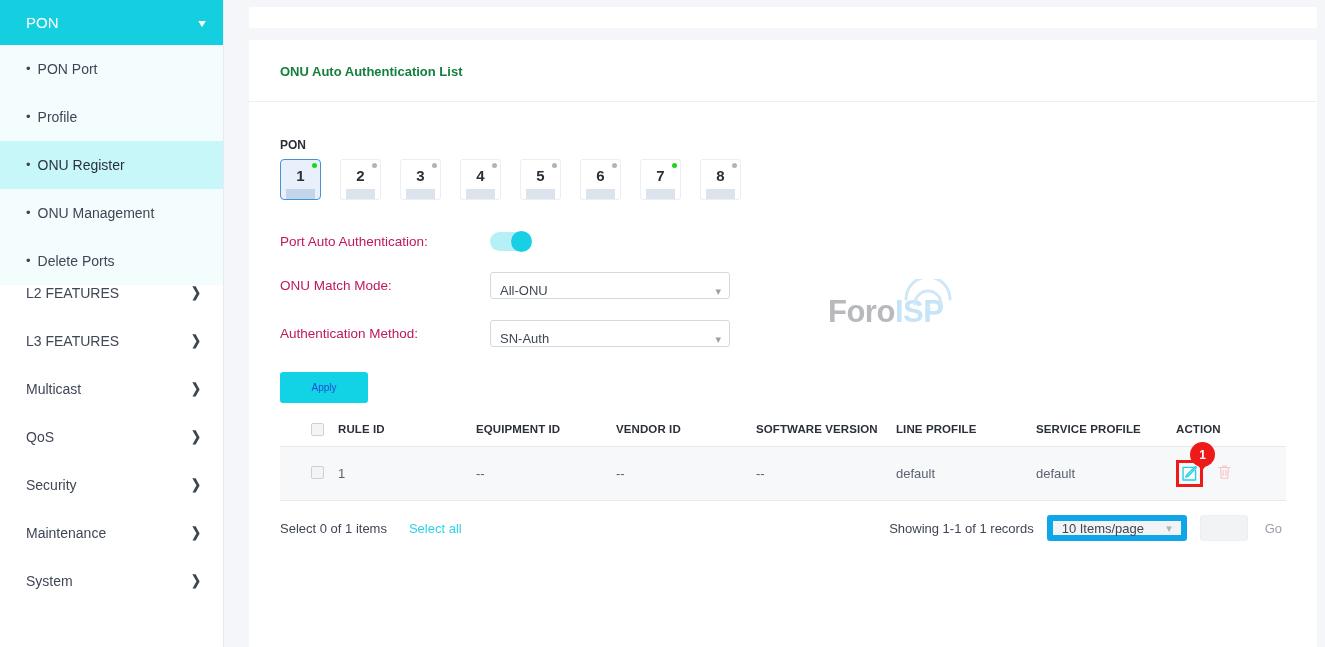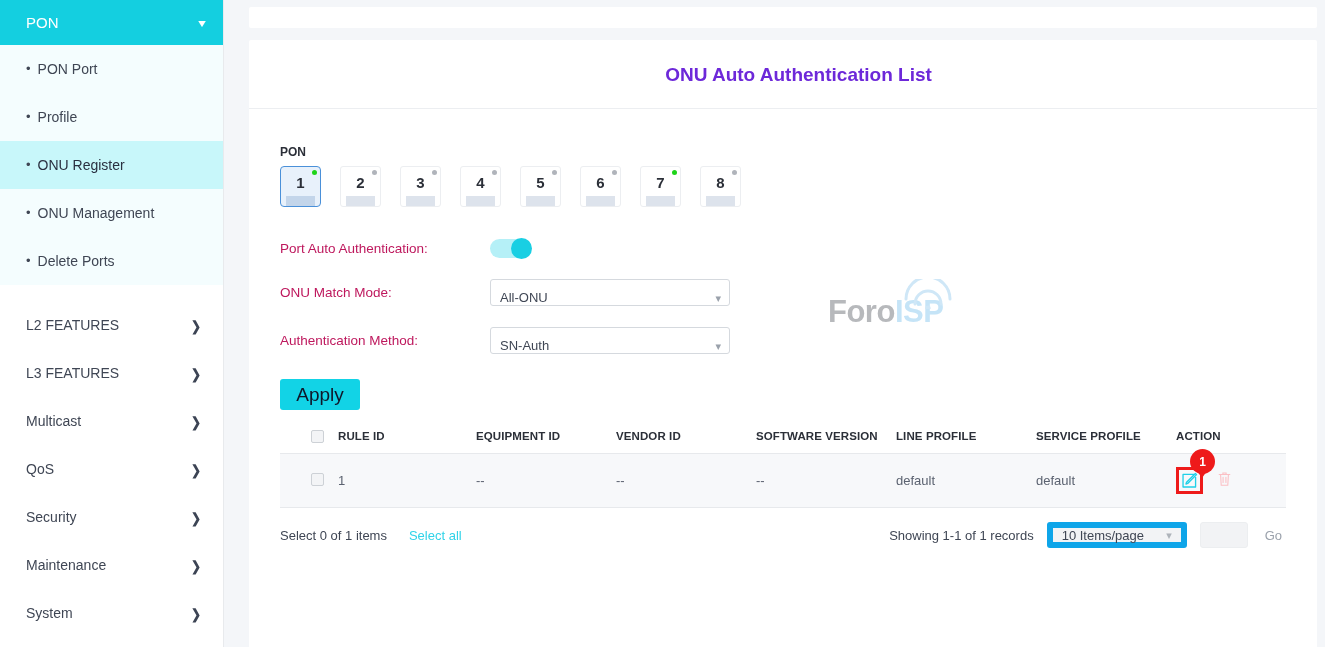--- a/index.html
+++ b/index.html
@@ -36,21 +36,21 @@
     font-size: 14px;
     color: #3f4654;
     cursor: pointer;
   }
   .sub-item .dot { font-size: 13px; margin-right: 7px; color: #3f4654; line-height: 0; }
   .sub-item.active { background: #c8f7fa; }
   .sub-item.active .label { color: #2a3040; }
 
   .nav-item {
     height: 48px;
-    display: flex; align-items: flex-end; justify-content: space-between;
+    display: flex; align-items: flex-start; justify-content: space-between;
     padding: 0 22px 0 26px;
     font-size: 14px;
     color: #3f4654;
     background: #fff;
     cursor: pointer;
   }
   .nav-item .arrow { color: #3c4454; font-size: 12px; font-weight: bold; transform: scaleY(1.15); }
 
   
   .main {
@@ -66,26 +66,25 @@
     border-radius: 2px;
   }
   .panel {
     margin: 12px 13px 0 13px;
     background: #ffffff;
     border-radius: 2px;
     min-height: 620px;
     position: relative;
   }
   .panel-title {
-    font-size: 19px;
+    font-size: 13px;
     font-weight: bold;
-    color: #6d28d9;
+    color: #15803d;
     padding: 24px 0 22px 31px;
     border-bottom: 1px solid #eceef1;
-    text-align: center;
   }
   .panel-body { padding: 0 31px; }
 
   
   .pon-label {
     font-size: 12px; font-weight: bold; color: #2b2f38;
     margin-top: 36px; margin-bottom: 7px;
   }
   .pon-row { display: flex; gap: 19px; }
   .pon-tile {
@@ -138,25 +137,25 @@
     border-radius: 3px;
     background: #fff;
     display: flex; align-items: flex-end; justify-content: space-between;
     padding: 4px 8px 0 9px;
     font-size: 13px; color: #3f4654;
     cursor: pointer;
   }
   .select .cv { color: #9aa1ab; font-size: 11px; }
   .btn-apply {
     margin-top: 4px;
-    width: 80px; height: 31px;
+    width: 88px; height: 31px;
     background: #12d3e6;
-    color: #0f172a;
+    color: #1d4ed8;
     border: none; border-radius: 3px;
-    font-size: 19px;
+    font-size: 10px;
     font-family: "Liberation Sans", sans-serif;
     cursor: pointer;
   }
 
   
   .table-toolbar {
     display: flex; justify-content: flex-end; align-items: center;
     margin-top: 42px; gap: 0;
   }
   .batch-delete {

